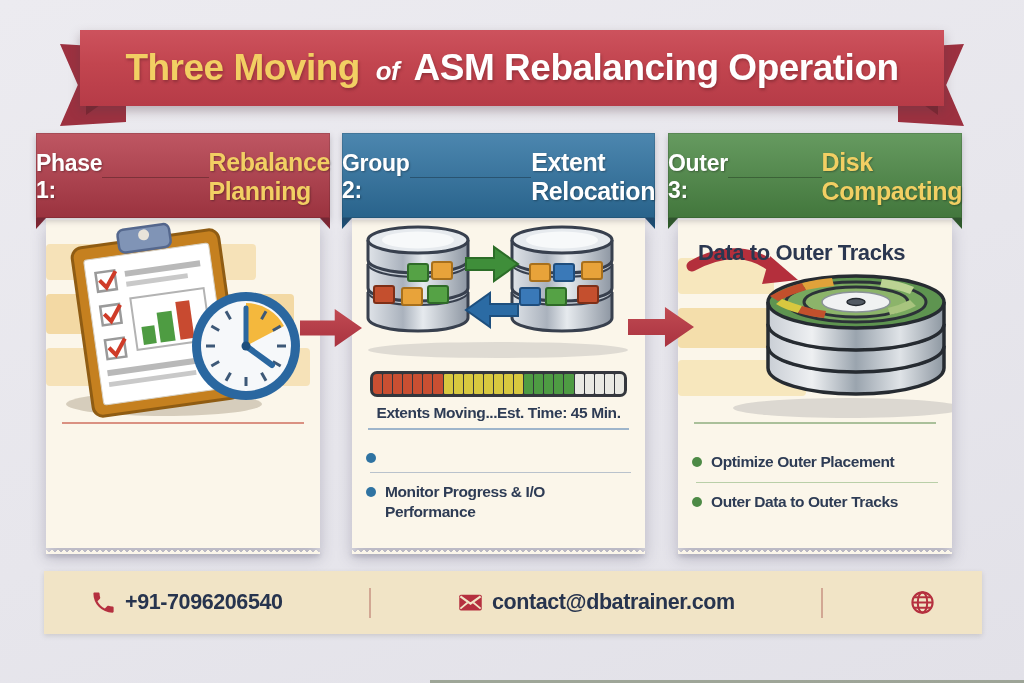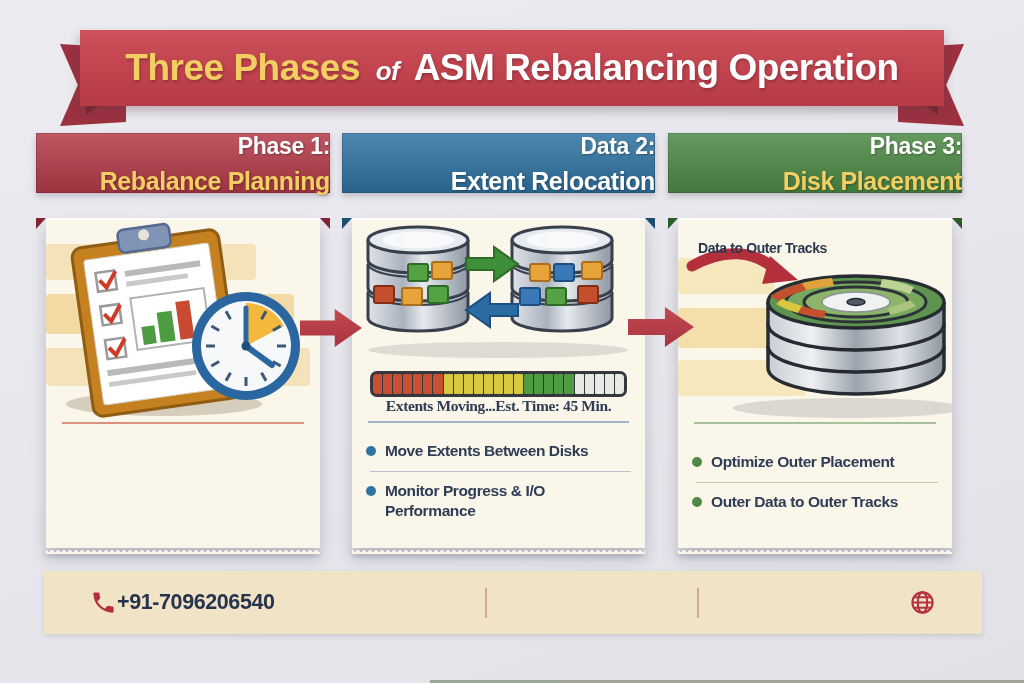--- a/index.html
+++ b/index.html
@@ -36,25 +36,25 @@
   .ribbon-text .conn { color:#ffffff; font-style:italic; font-weight:600; font-size:0.7em; padding:0 6px; }
   .ribbon-text .rest { color:#ffffff;margin-top:36px; }
 
   
   .phase-card { position:absolute; top:133px; height:415px; }
   #card1 { left:36px;  width:294px; }
   #card2 { left:342px; width:313px; }
   #card3 { left:668px; width:294px; }
 
   .card-header {
-    position:absolute; top:0; left:0; right:0; height:60px;
+    position:absolute; top:0; left:0; right:0; height:85px;
     background-color: var(--accent);
     background-image: linear-gradient(180deg, rgba(255,255,255,.14), rgba(0,0,0,.14));
     box-shadow: inset 0 0 0 1px rgba(0,0,0,.12), 0 3px 6px rgba(60,50,70,.25);
-    display:flex; flex-direction:column; align-items:flex-end; justify-content:center;
+    display:flex; flex-direction:row; align-items:center; justify-content:center;
     padding-top:2px; z-index:2;
   }
   .phase-title { color:#ffffff; font-size:23px; font-weight:bold; letter-spacing:-0.3px;
                  text-shadow:1px 1px 2px rgba(0,0,0,.3); }
   .header-line { width:82%; height:1px; background:rgba(0,0,0,.28); margin:4px 0 3px; }
   .phase-subtitle { color:var(--subtitle-color); font-size:25px; font-weight:bold; letter-spacing:-0.4px;
                     text-shadow:1px 1px 2px rgba(0,0,0,.3); }
   .fold { position:absolute; top:85px; width:0; height:0; z-index:1; }
   .fold.l { left:0;  border-top:11px solid var(--fold); border-right:10px solid transparent; }
   .fold.r { right:0; border-top:11px solid var(--fold); border-left:10px solid transparent; }
@@ -83,64 +83,64 @@
   .bullet-dot { width:10px; height:10px; border-radius:50%; background:var(--accent); margin-top:5px; flex:0 0 auto; }
   .bullet-text { font-size:15.5px; line-height:1.32; font-weight:bold; letter-spacing:-0.4px;
                  color:#2e3c55; white-space:pre-line; }
   .bullet-divider { height:1px; background:var(--bullet-divider); margin:0 4px; }
 
   
   .progress-block { padding:8px 18px 6px; flex:0 0 auto; }
   .pbar { display:flex; gap:1px; background:#34373d; border:3px solid #34373d; border-radius:7px;
           height:26px; overflow:hidden; }
   .pseg { flex:1; border-radius:1px; }
-  .progress-caption { display:flex; justify-content:center; 
-                      font-size:15.5px; font-weight:bold; letter-spacing:-0.4px; color:#2e3c55; white-space:nowrap;font-family:Liberation Serif, serif; }
-
-  
-  .annotation { position:absolute; top:22px; left:20px; font-size:14px; font-weight:bold;
+  .progress-caption { display:flex; justify-content:center; margin-top:7px;
+                      font-size:15.5px; font-weight:bold; letter-spacing:-0.4px; color:#2e3c55; white-space:nowrap; }
+
+  
+  .annotation { position:absolute; top:22px; left:20px; font-size:22px; font-weight:bold;
                 letter-spacing:-0.4px; color:#2b3750; z-index:3; }
 
   
   .flow-arrow {
     position:absolute; z-index:5;
     background: linear-gradient(180deg,#c14a52,#a93340);
     clip-path: polygon(0 30%, 56% 30%, 56% 0, 100% 50%, 56% 100%, 56% 70%, 0 70%);
   }
   #flow1 { left:300px; top:309px; width:62px; height:38px; }
   #flow2 { left:628px; top:307px; width:66px; height:40px; }
 
   
   .footer {
     position:absolute; left:44px; top:571px; width:938px; height:63px;
     background:#f1e4c6; box-shadow: 0 2px 5px rgba(90,85,70,.18);
     display:flex; align-items:center; justify-content:space-between; padding:0 46px;
     z-index:2;
   }
-  .footer-item { display:flex; align-items:center; gap:0; }
+  .footer-item { display:flex; align-items:center; gap:8px; }
   .footer-item svg { width:27px; height:27px; flex:0 0 auto; }
   .footer-text { font-size:21.5px; font-weight:bold; letter-spacing:-0.4px; color:#27344e; white-space:nowrap; }
   .footer-sep { width:2px; height:30px; background:#d2a793; }
 
   .bottom-artifact { position:absolute; left:430px; bottom:0; width:594px; height:3px;
                      background:#4a5a35; opacity:.45; }
 </style>
 </head>
 <body>
 
 <div class="stage">
 
   <div class="ribbon">
     <div class="ribbon-tail left"></div>
     <div class="ribbon-tail right"></div>
     <div class="ribbon-fold left"></div>
     <div class="ribbon-fold right"></div>
     <div class="ribbon-band">
       <div class="ribbon-text">
-        <span class="hl">Three Phases</span>
+        <span class="hl">Three Moving</span>
         <span class="conn">of</span>
         <span class="rest">ASM Rebalancing Operation</span>
       </div>
     </div>
   </div>
 
   <div class="phase-card" id="card1" style="--accent: #b43b49; --fold: #822733; --subtitle-color: #f2cf63; --section-divider: #cf6f5f; --bullet-divider: #d8a49a;">
     <div class="fold l"></div>
     <div class="fold r"></div>
     <div class="card-header">
@@ -201,21 +201,21 @@
       </div>
       <div class="section-divider"></div>
       <div class="torn-edge"></div>
     </div>
   </div>
 
   <div class="phase-card" id="card2" style="--accent: #2f73a2; --fold: #1d4f75; --subtitle-color: #ffffff; --section-divider: #7f9fc0; --bullet-divider: #b9c2cc;">
     <div class="fold l"></div>
     <div class="fold r"></div>
     <div class="card-header">
-      <div class="phase-title">Data 2:</div>
+      <div class="phase-title">Group 2:</div>
       <div class="header-line"></div>
       <div class="phase-subtitle">Extent Relocation</div>
     </div>
     <div class="card-paper">
       <div class="illus">
         <svg viewBox="0 0 293 145" width="100%" height="100%">
           <defs>
             <linearGradient id="gcyl" x1="0" y1="0" x2="1" y2="0">
               <stop offset="0" stop-color="#dfe3e8"></stop>
               <stop offset="0.35" stop-color="#aab2bd"></stop>
@@ -287,39 +287,38 @@
           </div>
         <div class="progress-caption">
           <span>Extents Moving...</span>
           <span>Est. Time: 45 Min.</span>
         </div>
       </div>
       <div class="section-divider"></div>
       <div class="bullets">
         <div class="bullet-row">
           <div class="bullet-dot"></div>
-          <div class="bullet-text">Move Extents Between Disks</div>
         </div>
         <div class="bullet-divider"></div>
         <div class="bullet-row">
           <div class="bullet-dot"></div>
           <div class="bullet-text">Monitor Progress &amp; I/O Performance</div>
         </div>
       </div>
       <div class="torn-edge"></div>
     </div>
   </div>
 
   <div class="phase-card" id="card3" style="--accent: #4d8a46; --fold: #2f5c2b; --subtitle-color: #f2cf63; --section-divider: #8fae7f; --bullet-divider: #b9cfa8;">
     <div class="fold l"></div>
     <div class="fold r"></div>
     <div class="card-header">
-      <div class="phase-title">Phase 3:</div>
+      <div class="phase-title">Outer 3:</div>
       <div class="header-line"></div>
-      <div class="phase-subtitle">Disk Placement</div>
+      <div class="phase-subtitle">Disk Compacting</div>
     </div>
     <div class="card-paper">
       <div class="illus">
         <div class="annotation">Data to Outer Tracks</div>
         <svg viewBox="0 0 274 204" width="100%" height="100%">
           <defs>
             <linearGradient id="gplat" x1="0" y1="0" x2="1" y2="0">
               <stop offset="0" stop-color="#c9ced5"></stop>
               <stop offset="0.25" stop-color="#eef0f2"></stop>
               <stop offset="0.5" stop-color="#9aa4ae"></stop>
@@ -375,20 +374,28 @@
   <div class="flow-arrow" id="flow2"></div>
 
   <div class="footer">
     <div class="footer-item">
       <svg viewBox="0 0 24 24">
         <path fill="#b5303f" d="M6.62 10.79c1.44 2.83 3.76 5.14 6.59 6.59l2.2-2.21c.27-.26.66-.35 1.01-.24 1.12.37 2.33.57 3.58.57.55 0 1 .45 1 1V20c0 .55-.45 1-1 1-9.39 0-17-7.61-17-17 0-.55.45-1 1-1h3.5c.55 0 1 .45 1 1 0 1.25.2 2.45.57 3.57.11.35.03.74-.25 1.02l-2.2 2.2z"></path>
       </svg>
       <span class="footer-text">+91-7096206540</span>
     </div>
     <div class="footer-sep"></div>
+    <div class="footer-item">
+      <svg viewBox="0 0 24 24">
+        <rect x="2" y="5" width="20" height="14" rx="1.5" fill="#b5303f"></rect>
+        <path d="M3 6.5 L12 13 L21 6.5" stroke="#f1e4c6" stroke-width="2" fill="none"></path>
+        <path d="M3 17.5 L9.5 12 M21 17.5 L14.5 12" stroke="#f1e4c6" stroke-width="1.6" fill="none"></path>
+      </svg>
+      <span class="footer-text">contact@dbatrainer.com</span>
+    </div>
     <div class="footer-sep"></div>
     <div class="footer-item">
       <svg viewBox="0 0 24 24">
         <g fill="none" stroke="#b5303f" stroke-width="1.8">
           <circle cx="12" cy="12" r="9"></circle>
           <ellipse cx="12" cy="12" rx="4.2" ry="9"></ellipse>
           <path d="M3 12h18 M4.3 7.3h15.4 M4.3 16.7h15.4"></path>
         </g>
       </svg>
     </div>

